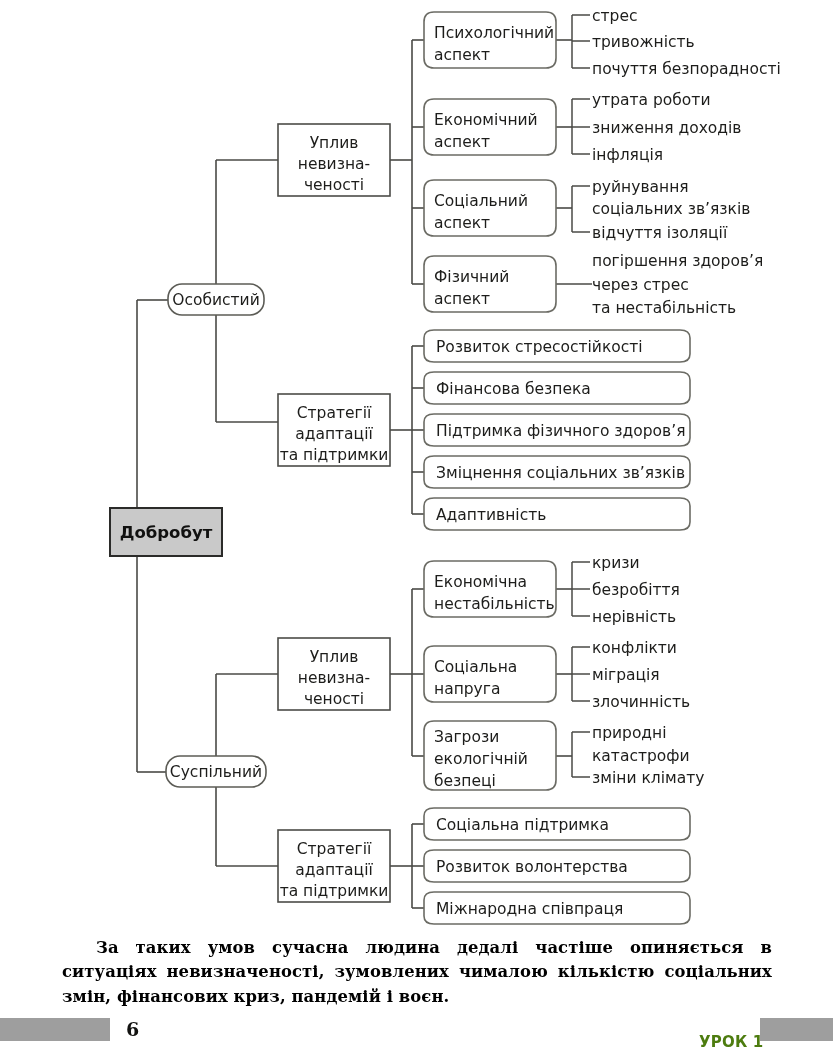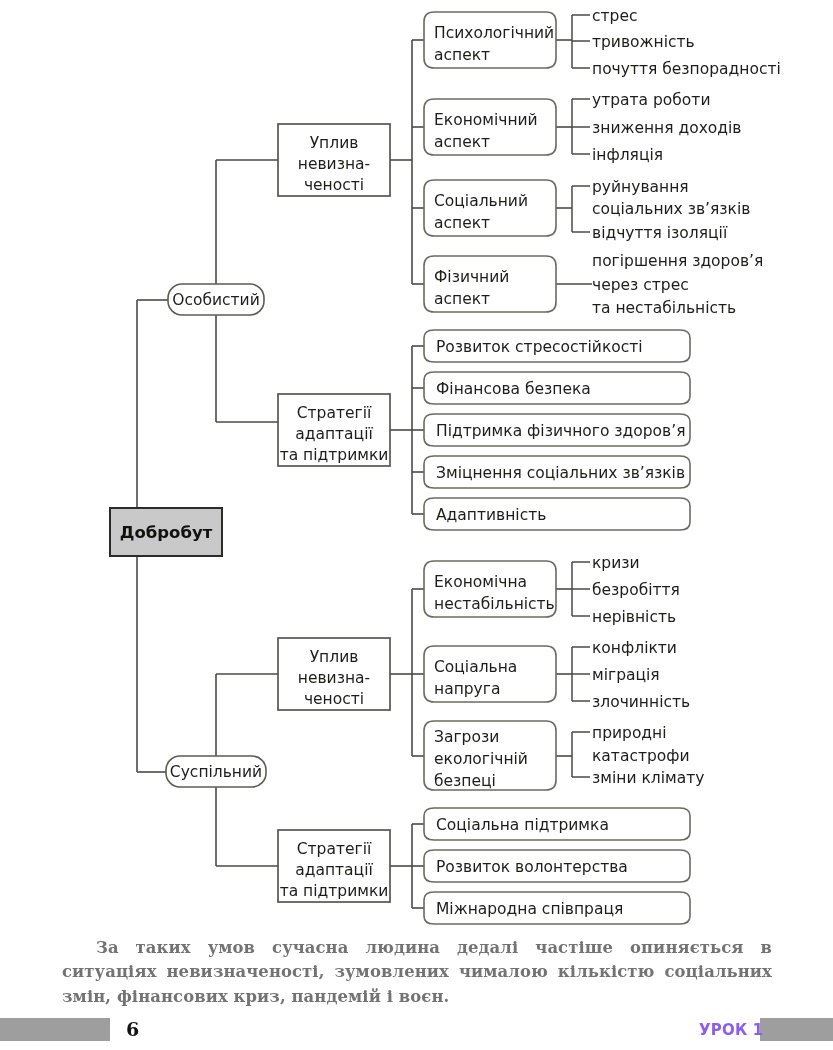--- a/index.html
+++ b/index.html
@@ -75,21 +75,21 @@
   }
   .para {
     position: absolute;
     left: 62px;
     top: 936px;
     width: 710px;
     font-family: "DejaVu Serif", serif;
     font-size: 16.4px;
     font-weight: bold;
     line-height: 1.48;
-    color: #737373;
+    color: #000000;
     text-align: justify;
     text-indent: 34px;
     letter-spacing: 0.1px;
   }
   .footer {
     position: absolute;
     left: 0; top: 1018px;
     width: 833px; height: 32px;
   }
   .footer-bar {
@@ -103,26 +103,26 @@
   .footer-page {
     position: absolute;
     left: 126px; top: 0px;
     font-family: "DejaVu Serif", serif;
     font-size: 19px;
     font-weight: bold;
     color: #121210;
   }
   .footer-lesson {
     position: absolute;
-    left: 699px; top: 3px;
+    left: 699px; top: 15px;
     font-family: "DejaVu Sans", sans-serif;
     font-size: 15px;
     font-weight: bold;
     letter-spacing: 0.2px;
-    color: #8b5cf6;
+    color: #4d7c0f;
   }
 </style>
 </head>
 <body>
 
 <div id="page">
 
   <svg id="diagram" viewBox="0 0 833 930">
 
     <g>

